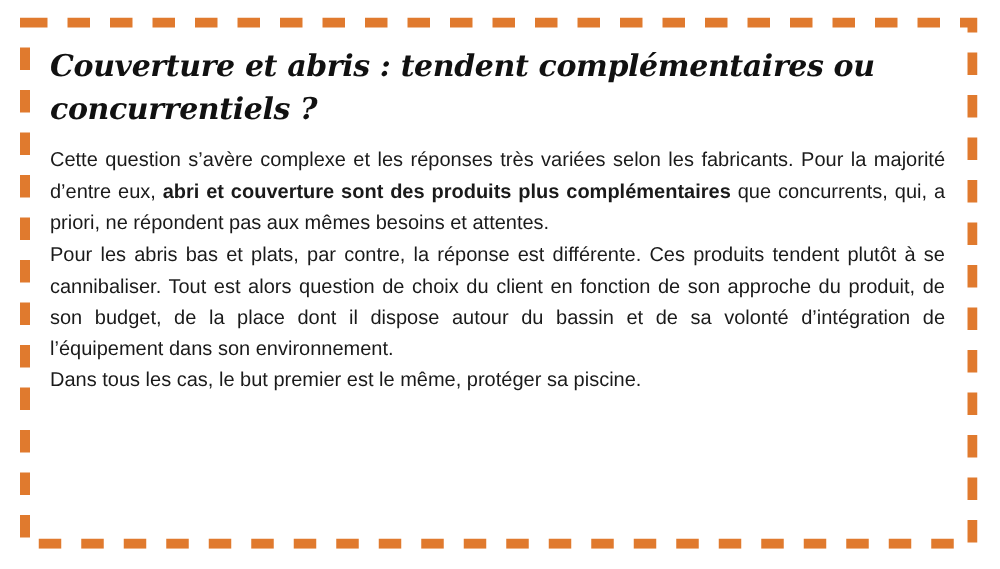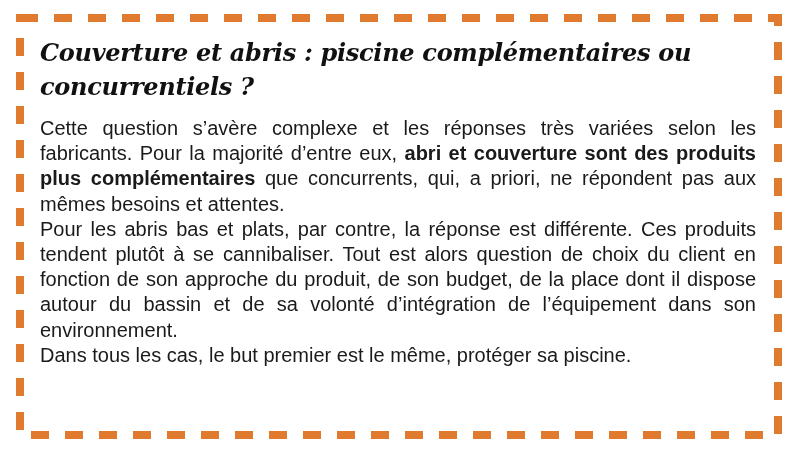--- a/index.html
+++ b/index.html
@@ -21,40 +21,40 @@
     font-style: italic;
     font-weight: bold;
     font-size: 24px;
     line-height: 34px;
     color: #111111;
     margin: 0 0 12px 0;
     letter-spacing: -0.3px;
   }
   .para {
     font-family: "Liberation Sans", sans-serif;
-    font-size: 20px;
+    font-size: 16px;
     line-height: 25.2px;
     color: #1a1a1a;
     text-align: justify;
     margin: 0;
   }
   .para b { font-weight: bold; }
   .last { text-align: left; }
 </style>
 </head>
 <body>
 
 <div class="frame">
   <svg width="766" height="425" viewBox="0 0 766 425">
     <rect x="4" y="4" width="758" height="417" fill="none" stroke="#E07A2E" stroke-width="8" stroke-dasharray="18 16"></rect>
   </svg>
 </div>
 
 <div class="content">
-  <h2 class="title">Couverture et abris : piscine complémentaires ou concurrentiels ?</h2>
+  <h2 class="title">Couverture et abris : tendent complémentaires ou concurrentiels ?</h2>
 
   <p class="para"><span>Cette question s’avère complexe et les réponses très variées selon les fabricants. Pour la majorité d’entre eux, </span><b>abri et couverture sont des produits plus complémentaires</b><span> que concurrents, qui, a priori, ne répondent pas aux mêmes besoins et attentes.</span></p>
 
 
   <p class="para">Pour les abris bas et plats, par contre, la réponse est différente. Ces produits tendent plutôt à se cannibaliser. Tout est alors question de choix du client en fonction de son approche du produit, de son budget, de la place dont il dispose autour du bassin et de sa volonté d’intégration de l’équipement dans son environnement.</p>
 
   <p class="para last">Dans tous les cas, le but premier est le même, protéger sa piscine.</p>
 </div>
 
 </body></html>

